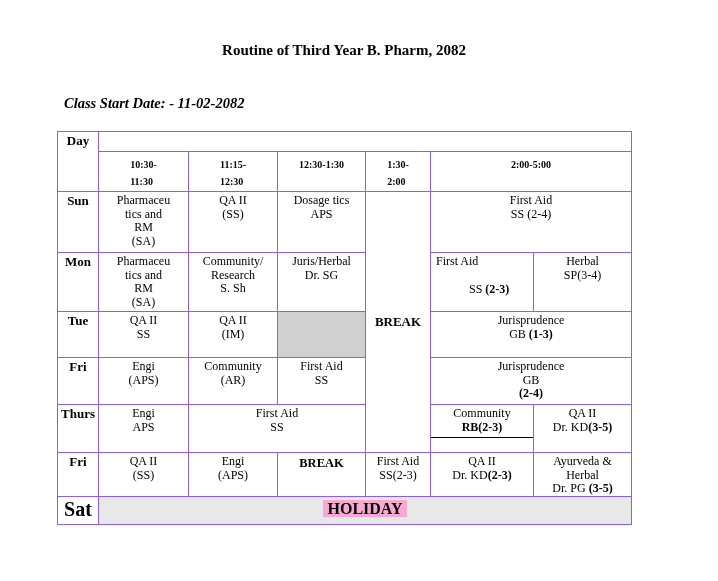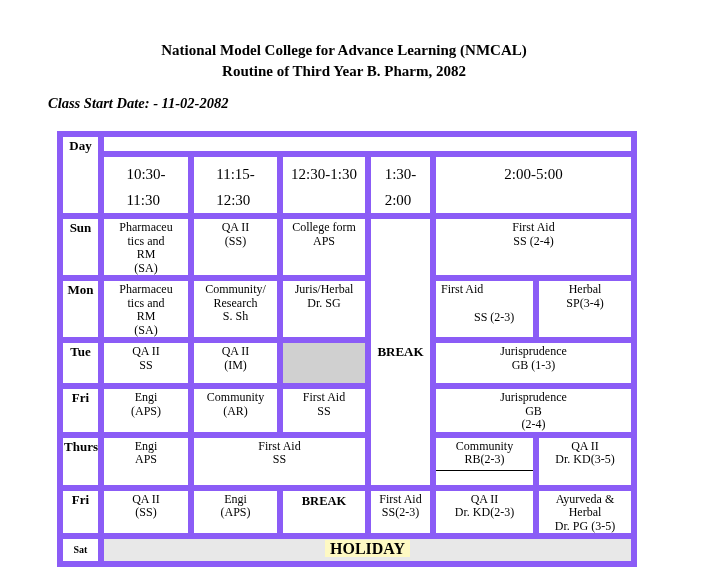--- a/index.html
+++ b/index.html
@@ -9,59 +9,58 @@
     background:#ffffff;
     font-family:"Liberation Serif", serif;
     color:#000;
     overflow:hidden;
   }
   .titles {
     position:absolute; top:40px; left:0; width:688px;
     text-align:center; font-weight:bold; font-size:15px; line-height:21px;
   }
   .start-date {
-    position:absolute; top:95px; left:48px;
+    position:absolute; top:95px; left:64px;
     font-weight:bold; font-style:italic; font-size:14.5px;
   }
   table.routine {
     position:absolute; top:131px; left:57px;
     border-collapse:collapse; table-layout:fixed; width:574px;
   }
   td {
-    border:6px solid #8b5cf6;
+    border:1px solid #8b5cf6;
     font-size:12px; line-height:13.5px;
     text-align:center; vertical-align:top;
     padding:2px 1px 0 1px;
     overflow:hidden;
   }
   .ml { white-space:pre-line; }
   .blk { display:block; }
-  .b { font-weight:normal;text-align:center; }
+  .b { font-weight:bold;text-align:center; }
   .day-cell { font-weight:bold; font-size:13px; }
-  .time-cell { font-weight:normal; font-size:15px; line-height:26px; padding-top:4px; }
+  .time-cell { font-weight:bold; font-size:10px; line-height:17px; padding-top:4px; }
   .time-cell .ml { display:inline-block; text-align:left; }
   .break-vert { vertical-align:middle; font-weight:bold; font-size:13px; padding:0; }
   .break-fri { font-weight:bold; font-size:12.5px; padding-top:4px; }
   .shaded { background:#d0d0d0; }
   .mon-aft1 { text-align:left; padding-left:5px; }
   .mon-aft1 .ss-line { display:block; margin:14px 0 0 33px; }
   .split-cell { padding:0; }
   .split-top { border-bottom:1px solid #000; height:30px; padding-top:2px; box-sizing:content-box; }
   .split-bottom { height:14px; }
-  .sat-cell { font-weight:bold; font-size:10px; vertical-align:middle; padding-top:0; }
+  .sat-cell { font-weight:bold; font-size:20px; vertical-align:middle; padding-top:0; }
   .holiday-cell { background:#e8e8e8; vertical-align:middle; padding-top:0; }
-  .holiday-mark { background:#fef9c3; font-weight:bold; font-size:16px; padding:0 5px; }
+  .holiday-mark { background:#f9a8d4; font-weight:bold; font-size:16px; padding:0 5px; }
 </style>
 </head>
 <body>
 
 <div class="page">
 
   <div class="titles">
-    <div>National Model College for Advance Learning (NMCAL)</div>
     <div>Routine of Third Year B. Pharm, 2082</div>
   </div>
 
   <div class="start-date">Class Start Date: - 11-02-2082</div>
 
   <table class="routine">
     <colgroup>
       <col style="width:41px">
         <col style="width:90px">
         <col style="width:89px">
@@ -89,21 +88,21 @@
     </tr>
 
     <tr style="height:61px">
       <td class="day-cell"><span>Sun</span></td>
       <td><span class="ml">Pharmaceu
 tics and
 RM
 (SA)</span></td>
       <td><span class="ml">QA II
 (SS)</span></td>
-      <td><span class="ml">College form
+      <td><span class="ml">Dosage tics
 APS</span></td>
       <td class="break-vert" rowspan="5"><span>BREAK</span></td>
       <td colspan="2"><span class="ml">First Aid
 SS (2-4)</span></td>
     </tr>
 
     <tr style="height:59px">
       <td class="day-cell"><span>Mon</span></td>
       <td><span class="ml">Pharmaceu
 tics and

